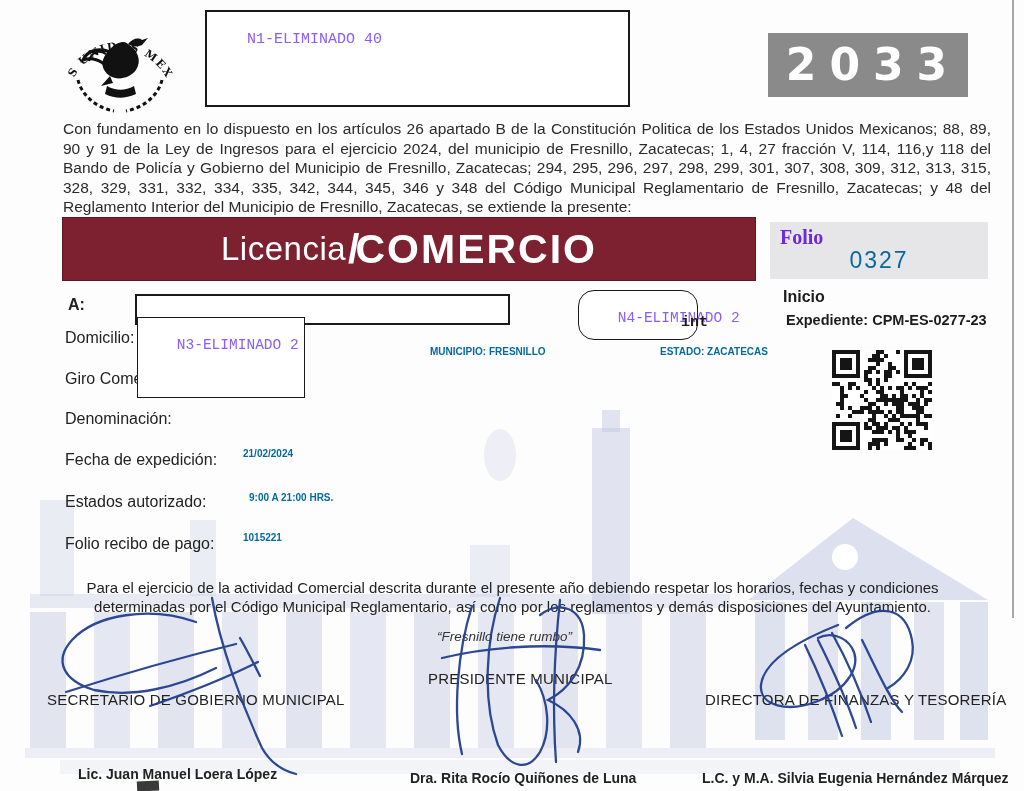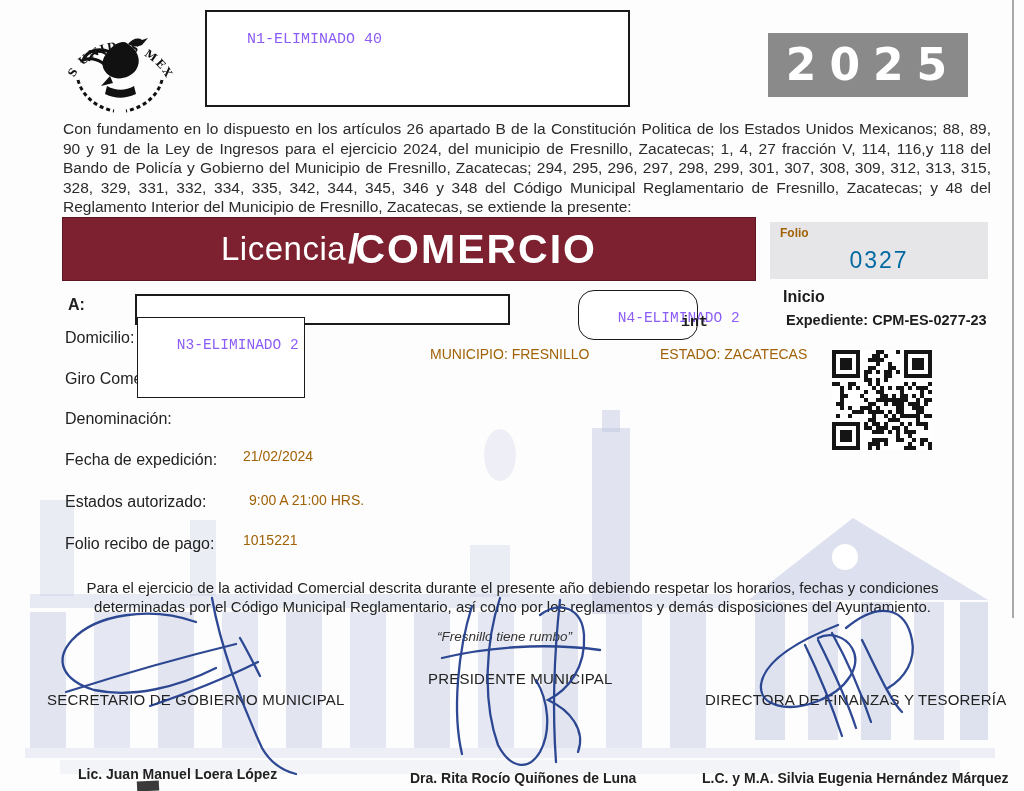--- a/index.html
+++ b/index.html
@@ -8,25 +8,25 @@
   .abs{position:absolute;}
   .mono{font-family:"Liberation Mono","DejaVu Sans Mono",monospace;white-space:pre;}
   .redact-box{border:2px solid #1a1a1a;background:#fff;box-sizing:border-box;
               padding:2px 4px;font-size:15px;line-height:17px;color:#8b5cf6;}
   .intro{font-size:15.5px;line-height:19.6px;text-align:justify;color:#2b2b2b;}
   .banner{background:#7d2130;display:flex;align-items:center;justify-content:center;
           color:#fff;box-shadow:0 0 0 1px #5e1722;}
   .banner .w-reg{font-size:33px;font-weight:500;letter-spacing:.5px;}
   .banner .w-bold{font-size:41px;font-weight:800;letter-spacing:2px;font-family:"Liberation Sans",sans-serif;}
   .folio-panel{background:#e6e6e9;}
-  .folio-label{font-size:12px;font-weight:700;color:#a16207;}
+  .folio-label{font-size:20px;font-weight:700;color:#6d28d9;font-family:Liberation Serif, serif;}
   .folio-number{font-size:23px;letter-spacing:2px;color:#0369a1;text-align:center;}
   .b{font-weight:700;}
   .lbl{font-size:16px;color:#222;}
-  .val{font-size:14px;font-weight:400;color:#a16207;}
+  .val{font-size:10px;font-weight:700;color:#0369a1;}
   .footer-par{font-size:15px;line-height:19px;text-align:center;color:#222;}
   .sig-title{font-size:15px;color:#222;letter-spacing:.2px;white-space:nowrap;}
   .sig-name{font-size:14px;font-weight:700;color:#222;white-space:nowrap;margin-top:40px;}
   .quote{font-size:13.5px;font-style:italic;color:#333;}
   .year-badge{background:#8a8a8a;color:#fff;font-family:"DejaVu Sans",sans-serif;
               font-weight:800;font-size:44px;text-align:center;letter-spacing:13px;
               line-height:64px;padding-left:10px;box-sizing:border-box;}
   svg{display:block;}
 </style>
 </head>
@@ -82,21 +82,21 @@
       <path d="M57,82 C66,87 75,87 84,82 L86,90 C74,95 66,95 55,90 Z" stroke-width="0"></path>
       <path d="M28,76 C32,92 47,104 64,107" fill="none" stroke-width="3" stroke-dasharray="4 3"></path>
       <path d="M112,76 C108,92 93,104 76,107" fill="none" stroke-width="3" stroke-dasharray="4 3"></path>
     </g>
   </svg>
 
   <div class="abs redact-box mono" style="left:205px;top:10px;width:425px;height:97px;z-index:2;">
     <span>N1-ELIMINADO 40</span>
   </div>
 
-  <div class="abs year-badge" style="left:768px;top:33px;width:200px;height:64px;z-index:2;">2025</div>
+  <div class="abs year-badge" style="left:768px;top:33px;width:200px;height:64px;z-index:2;">2033</div>
 
   <div class="abs" style="left:1012px;top:0;width:2px;height:618px;background:#a8a8a8;z-index:1;"></div>
 
   <div class="abs intro" style="left:63px;top:119px;width:928px;z-index:2;">Con fundamento en lo dispuesto en los artículos 26 apartado B de la Constitución Politica de los Estados Unidos Mexicanos; 88, 89, 90 y 91 de la Ley de Ingresos para el ejercicio 2024, del municipio de Fresnillo, Zacatecas; 1, 4, 27 fracción V, 114, 116,y 118 del Bando de Policía y Gobierno del Municipio de Fresnillo, Zacatecas; 294, 295, 296, 297, 298, 299, 301, 307, 308, 309, 312, 313, 315, 328, 329, 331, 332, 334, 335, 342, 344, 345, 346 y 348 del Código Municipal Reglamentario de Fresnillo, Zacatecas; y 48 del Reglamento Interior del Municipio de Fresnillo, Zacatecas, se extiende la presente:</div>
 
   <div class="abs banner" style="left:63px;top:218px;width:692px;height:62px;z-index:2;">
     <span class="w-reg">Licencia</span>
     <span class="w-bold" style="margin-left:2px;">/</span>
     <span class="w-bold" style="margin-left:-6px;">COMERCIO</span>
   </div>

